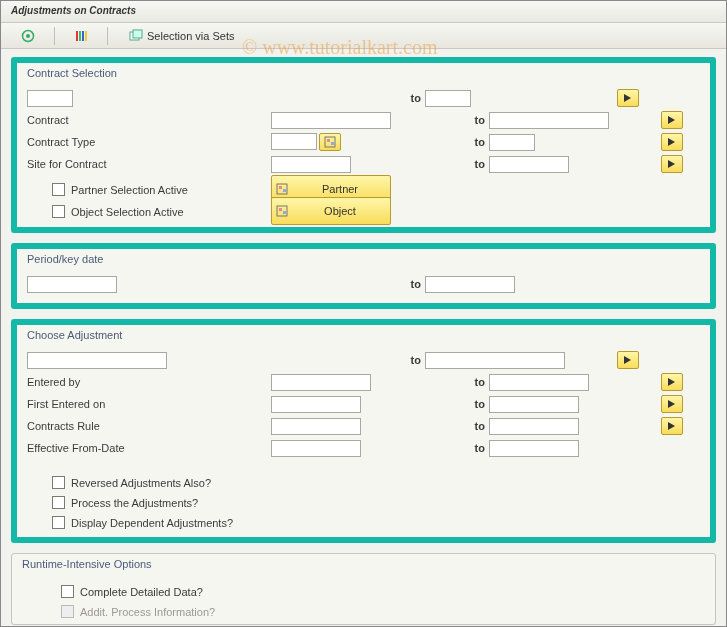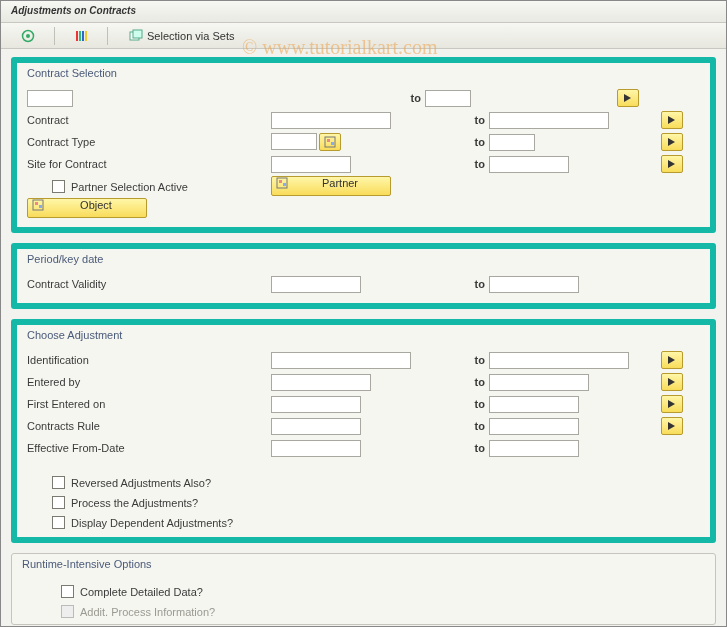--- a/index.html
+++ b/index.html
@@ -91,25 +91,25 @@
   .f4-btn {
     width: 22px; height: 18px;
     background: linear-gradient(#fff6a8,#f8dc5a);
     border: 1px solid #b89b2e;
     border-radius: 2px;
     display:inline-flex; align-items:center; justify-content:center;
     cursor:pointer;
     margin-left:2px;
   }
   .pill-btn {
-    width: 120px; height: 20px;
+    width: 120px; height: 28px;
     background: linear-gradient(#fff6a8,#f8dc5a);
     border: 1px solid #b89b2e;
     border-radius: 2px;
-    display:flex; align-items:flex-start;
+    display:flex; align-items:center;
     cursor:pointer;
     padding: 0 4px;
     gap: 6px;
   }
   .pill-btn .txt { flex:1; text-align:center; }
   .chk {
     width:13px; height:13px;
     border:1px solid #7a7a72;
     background:#fff;
     display:inline-block;
@@ -248,52 +248,54 @@
             <rect x="7" y="6" width="3" height="3" fill="#8ae"></rect>
           </svg>
         <span class="txt">Partner</span>
       </div>
       <span></span>
         <span></span>
         <span></span>
     </div>
 
     <div class="row">
+      <span class="chk-lbl">
+        <span class="chk"></span>
+        <span>Object Selection Active</span>
+      </span>
       <div class="pill-btn">
         <svg width="12" height="12" viewBox="0 0 12 12">
             <rect x="1" y="1" width="10" height="10" fill="none" stroke="#777"></rect>
             <rect x="3" y="3" width="3" height="3" fill="#e88"></rect>
             <rect x="7" y="6" width="3" height="3" fill="#8ae"></rect>
           </svg>
         <span class="txt">Object</span>
       </div>
       <span></span>
         <span></span>
         <span></span>
     </div>
   </div>
 
   <div class="groupbox">
     <div class="group-title">Period/key date</div>
     <div class="row">
-      <span class="lbl">Contract Validity</span>
       <div class="col2-shift">
           <input class="inp" style="width: 90px;">
         </div>
       <span class="to">to</span>
       <div><input class="inp" style="width: 90px;"></div>
       <span></span>
     </div>
   </div>
 
   <div class="groupbox">
     <div class="group-title">Choose Adjustment</div>
 
     <div class="row">
-      <span class="lbl">Identification</span>
       <div class="col2-shift">
           <input class="inp long" style="">
         </div>
       <span class="to">to</span>
       <div><input class="inp long" style=""></div>
       <div class="arrow-btn">
           <svg width="10" height="10" viewBox="0 0 10 10">
             <path d="M1 1 L8 5 L1 9 Z" fill="#333"></path>
           </svg>
         </div>

